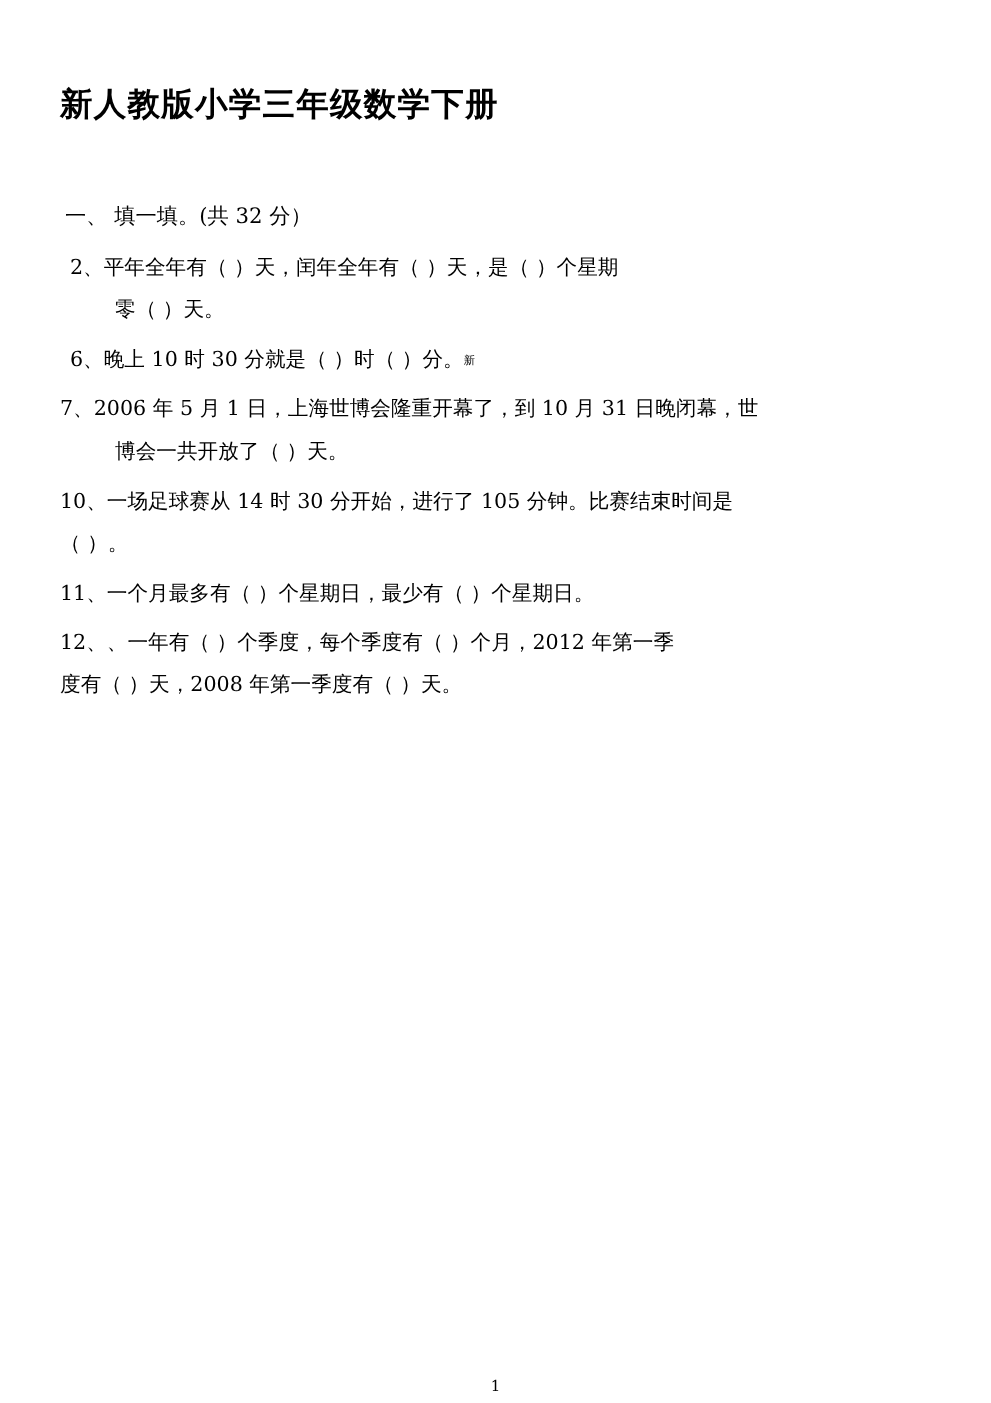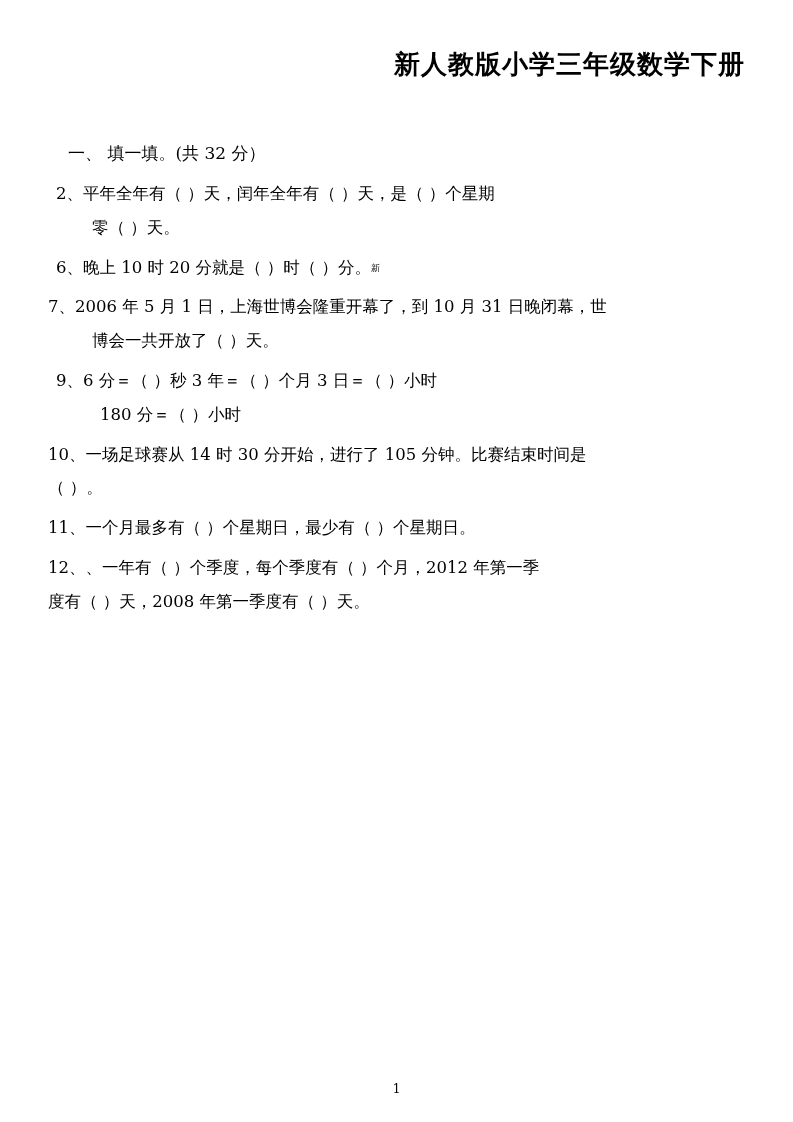--- a/index.html
+++ b/index.html
@@ -16,22 +16,22 @@
     overflow: hidden;
   }
   .page {
     position: relative;
     width: 793px;
     height: 1122px;
     box-sizing: border-box;
     padding: 0 48px;
   }
   .title-block {
-    text-align: right;
-    margin-top: 46px;
+    text-align: left;
+    margin-top: 66px;
   }
   .title-line-1 {
     font-size: 26px;
     font-weight: bold;
     letter-spacing: 1px;
     line-height: 1.45;
     font-family: "DejaVu Serif", "Liberation Serif", serif;
   }
   .title-line-2 {
     font-size: 26px;
@@ -42,21 +42,20 @@
   }
   .title-line-2 .small {
     font-size: 17px;
     font-weight: bold;
   }
   .section-head {
     margin-top: 56px;
     font-size: 17px;
     line-height: 1.6;
     padding-left: 4px;
-    margin-left: 16px;
   }
   .qlist {
     margin-top: 10px;
   }
   .q {
     font-size: 16.5px;
     line-height: 2.05;
     margin-top: 6px;
     padding-left: 8px;
     text-indent: 0;
@@ -104,33 +103,29 @@
 
     <div class="q">
       <span>2、平年全年有（        ）天，闰年全年有（        ）天，是（        ）个星期</span>
       <span class="sub narrow">零（        ）天。</span>
     </div>
 
 
 
 
     <div class="q">
-      <span>6、晚上 10 时 20 分就是（        ）时（        ）分。</span><span class="tiny-mark">新</span>
+      <span>6、晚上 10 时 30 分就是（        ）时（        ）分。</span><span class="tiny-mark">新</span>
     </div>
 
     <div class="q indent-less">
       <span>7、2006 年 5 月 1 日，上海世博会隆重开幕了，到 10 月 31 日晚闭幕，世</span>
       <span class="sub">博会一共开放了（        ）天。</span>
     </div>
 
 
-    <div class="q">
-      <span>9、6 分＝（        ）秒        3 年＝（        ）个月        3 日＝（        ）小时</span>
-      <span class="sub">180 分＝（        ）小时</span>
-    </div>
 
     <div class="q indent-less">
       <span>10、一场足球赛从 14 时 30 分开始，进行了 105 分钟。比赛结束时间是</span>
       <span class="sub none">（        ）。</span>
     </div>
 
     <div class="q indent-less">
       <span>11、一个月最多有（        ）个星期日，最少有（        ）个星期日。</span>
     </div>
 

